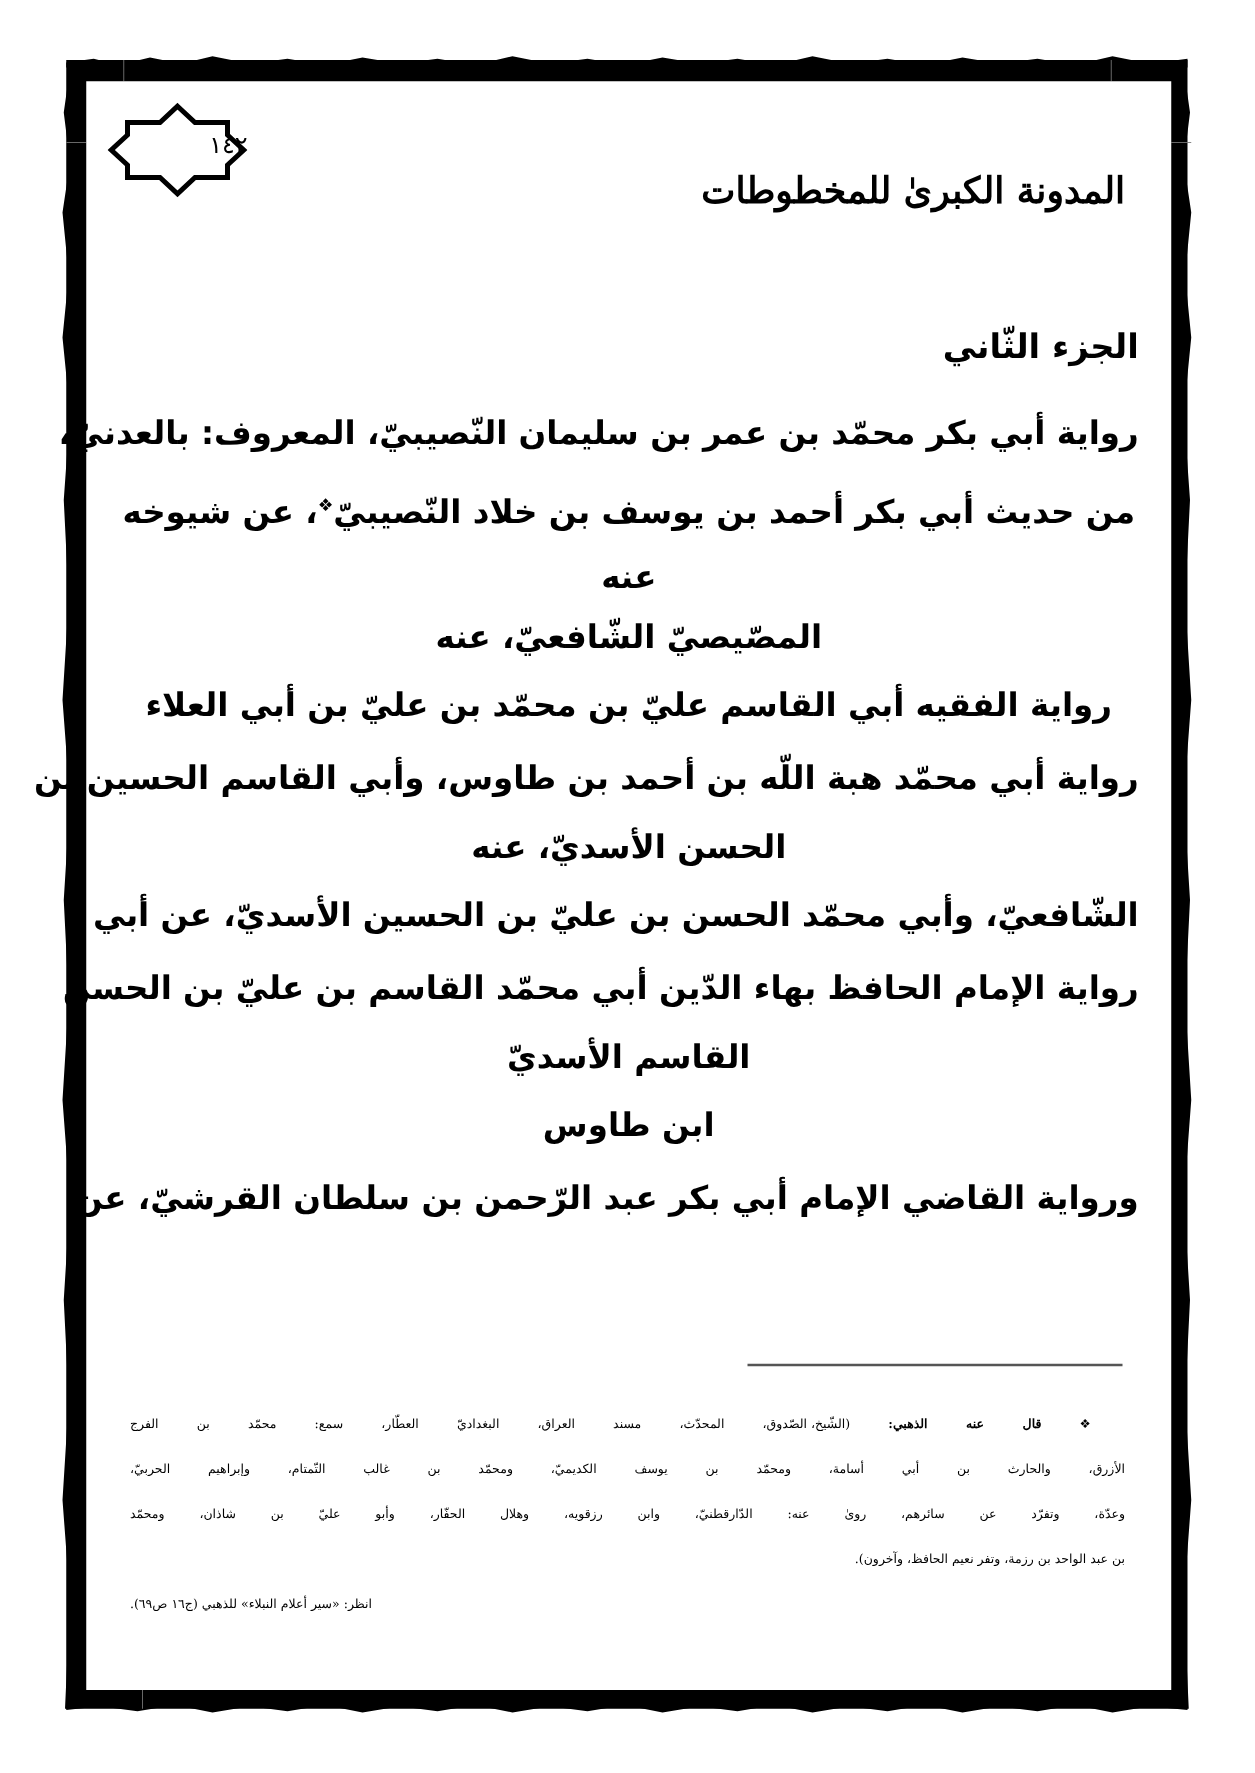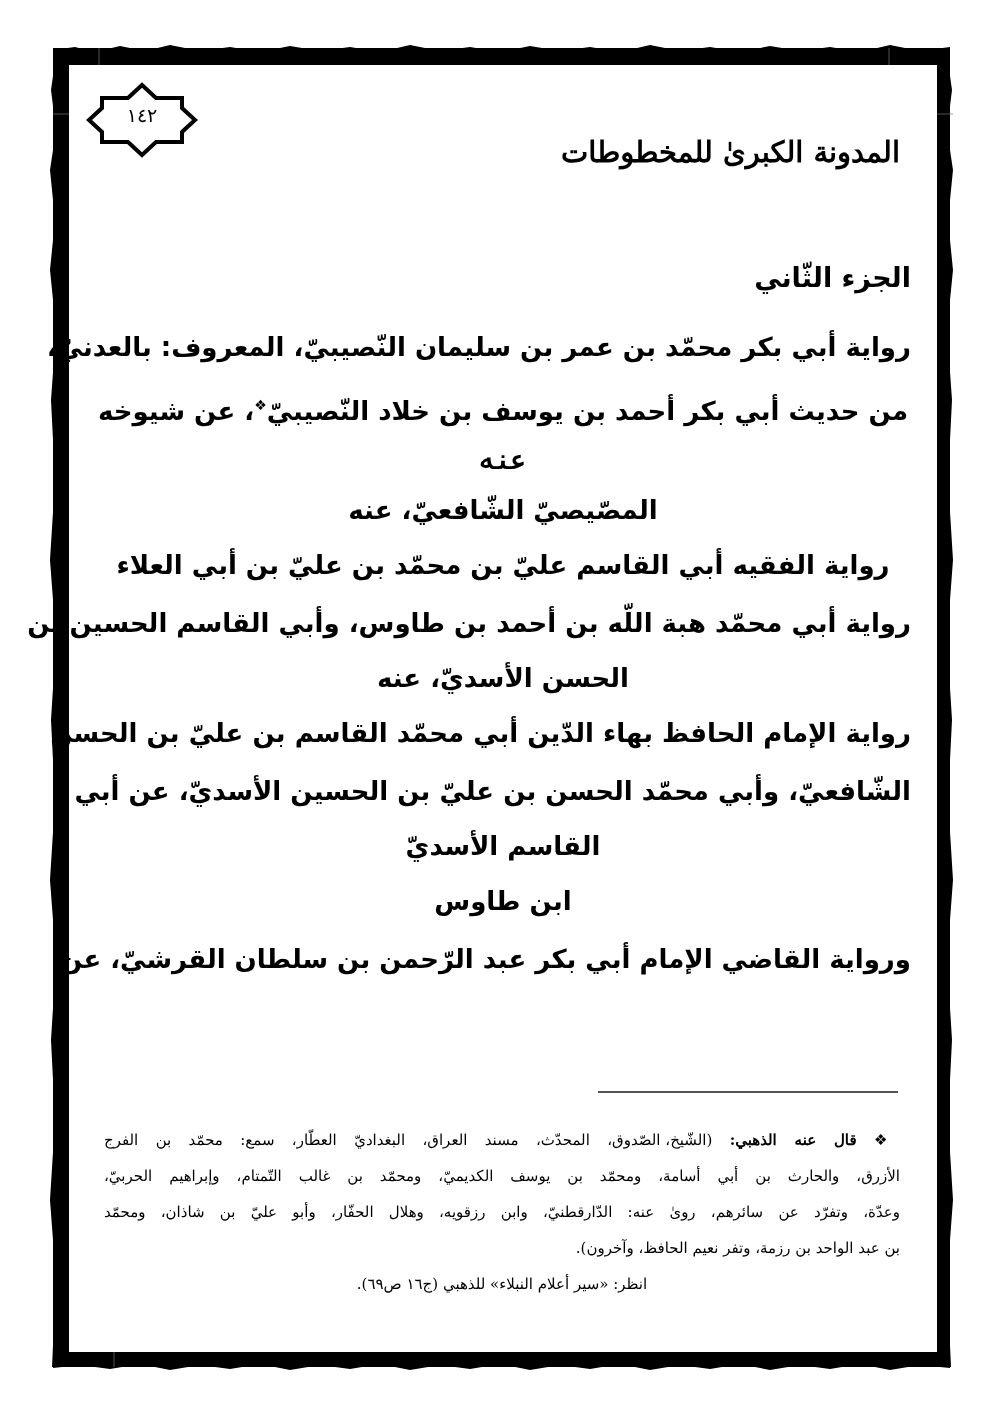--- a/index.html
+++ b/index.html
@@ -54,21 +54,21 @@
       top: 82px;
       width: 116px;
       width: 112px;
       height: 76px;
     }
     .page-badge svg { position: absolute; left: 0; top: 0; }
     .page-badge .num {
       position: absolute;
       left: 0; right: 0;
       top: 22px;
-      text-align: center;
+      text-align: right;
       font-family: "DejaVu Serif", serif;
       font-size: 19px;
       direction: rtl;
     }
     .title-block {
       position: absolute;
       left: 95px;
       width: 816px;
       text-align: center;
       direction: rtl;
@@ -105,39 +105,39 @@
       background: #555;
     }
     .footnote {
       position: absolute;
       left: 104px;
       width: 796px;
       top: 1122px;
       direction: rtl;
       text-align: justify;
       font-family: "DejaVu Serif", serif;
-      font-size: 15px;
+      font-size: 10px;
       line-height: 36px;
     }
     .footnote .fn-line {
       display: block;
       white-space: nowrap;
       text-align: justify;
       text-align-last: justify;
     }
     .footnote .fn-line.last {
       text-align-last: right;
     }
     .footnote .lead {
       font-weight: bold;
     }
     .footnote .ref {
       display: block;
       margin-top: 0px;
-      text-align: center;
+      text-align: left;
     }
   </style>
 </head>
 <body>
 
 <div class="frame-outer"></div>
 <svg class="frame-svg" viewBox="0 0 1004 1418" xmlns="http://www.w3.org/2000/svg">
 
   <path d="M53 50 L75 47 L95 52 L120 46 L145 51 L170 45 L200 51 L230 47 L260 52 L290 46 L320 51 L350 47 L380 52 L410 45 L440 51 L470 47 L500 52 L530 46 L560 51 L590 47 L620 52 L650 45 L680 51 L710 47 L740 52 L770 46 L800 51 L830 47 L860 52 L890 45 L920 51 L950 47 L950 54 L53 54 Z" fill="#000"></path>
 
@@ -164,27 +164,27 @@
   <div class="num">١٤٢</div>
 </div>
 
 <div class="heading">الجزء الثّاني</div>
 
 <div class="title-block" style="top: 318px;">
   <span class="line">رواية أبي بكر محمّد بن عمر بن سليمان النّصيبيّ، المعروف: بالعدنيّ،</span>
   <span class="line">
     <span>من حديث أبي بكر أحمد بن يوسف بن خلاد النّصيبيّ</span><sup class="mark">❖</sup><span>، عن شيوخه</span>
   </span>
-  <span class="line" style="line-height:44px;font-family:Liberation Mono, monospace;">عنه</span>
+  <span class="line" style="line-height:44px;">عنه</span>
   <span class="line" style="line-height:52px;">المصّيصيّ الشّافعيّ، عنه</span>
   <span class="line">رواية الفقيه أبي القاسم عليّ بن محمّد بن عليّ بن أبي العلاء</span>
   <span class="line">رواية أبي محمّد هبة اللّه بن أحمد بن طاوس، وأبي القاسم الحسين بن</span>
   <span class="line" style="line-height:52px;">الحسن الأسديّ، عنه</span>
+  <span class="line">الشّافعيّ، وأبي محمّد الحسن بن عليّ بن الحسين الأسديّ، عن أبي</span>
   <span class="line">رواية الإمام الحافظ بهاء الدّين أبي محمّد القاسم بن عليّ بن الحسن</span>
-  <span class="line">الشّافعيّ، وأبي محمّد الحسن بن عليّ بن الحسين الأسديّ، عن أبي</span>
   <span class="line" style="line-height:52px;">القاسم الأسديّ</span>
   <span class="line">ابن طاوس</span>
   <span class="line">ورواية القاضي الإمام أبي بكر عبد الرّحمن بن سلطان القرشيّ، عن</span>
 </div>
 
 <div class="fn-rule"></div>
 
 <div class="footnote">
   <span class="fn-line">
     <span>❖</span>

